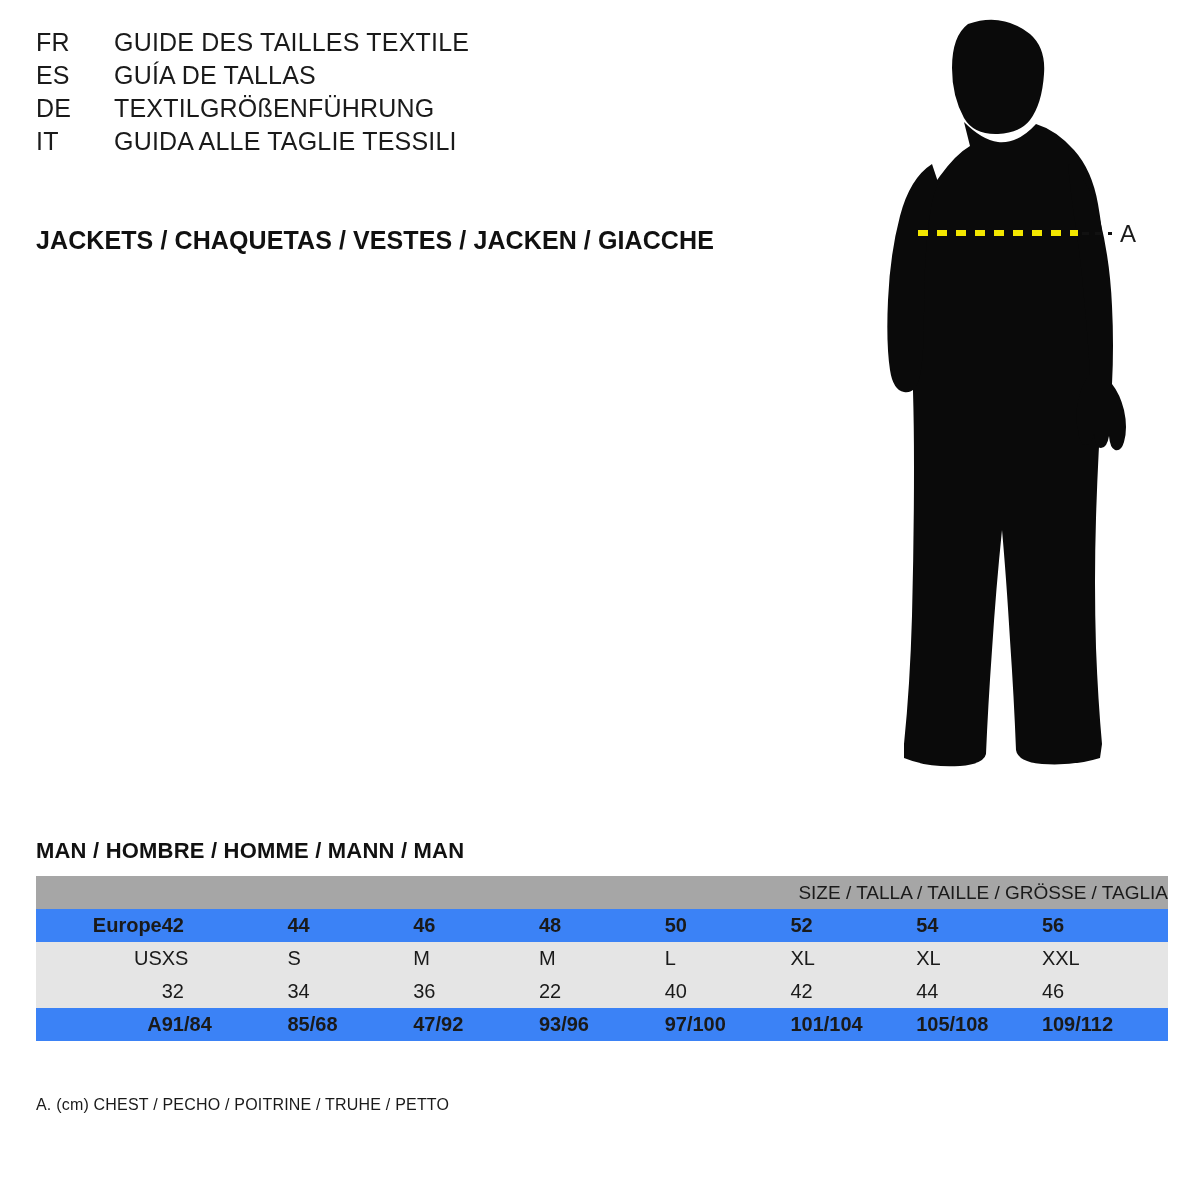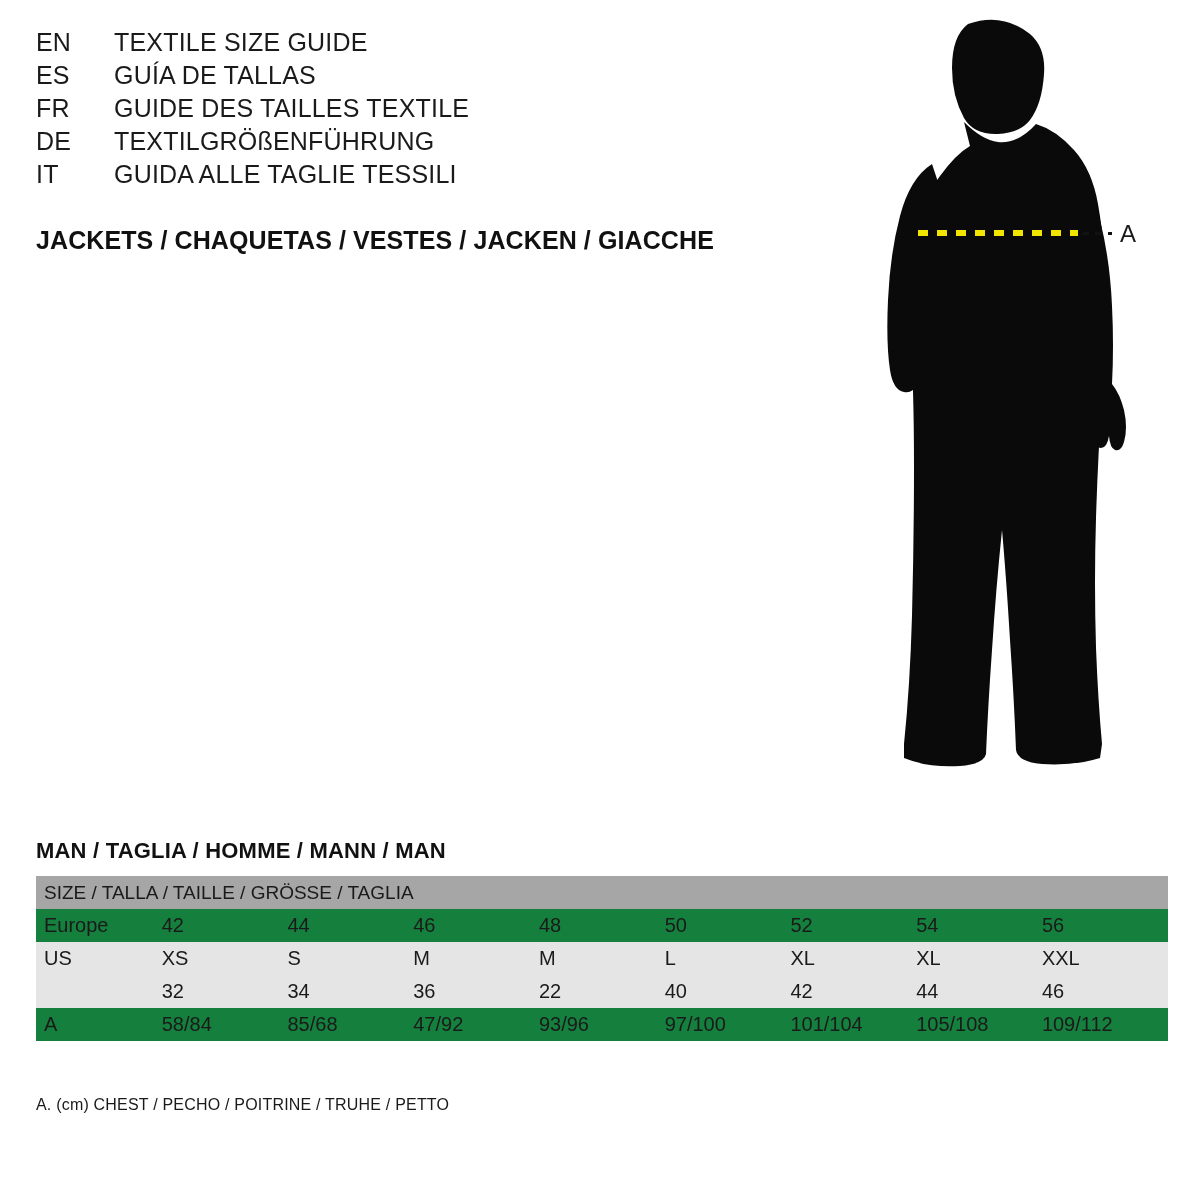--- a/index.html
+++ b/index.html
@@ -111,53 +111,50 @@
   }
   .row-head td {
     background: #a6a6a6;
     font-size: 19px;
     color: #111111;
   }
   .row-shade td {
     background: #e5e5e5;
   }
   .row-plain td {
-    background: #15803d;
+    background: #3b82f6;
+    font-weight: bold;
   }
   .col-label {
     width: 175px;
     padding-left: 8px !important;
-    text-align: left;
+    text-align: right;
   }
   .cell {
   }
   .footnote {
     position: absolute;
     left: 36px;
     top: 1096px;
     font-size: 16px;
     color: #1a1a1a;
     letter-spacing: 0.2px;
   }
 </style>
 </head>
 <body>
 
 <div class="lang-block">
   <div class="lang-row">
-    <span class="lang-code">EN</span>
-    <span class="lang-text">TEXTILE SIZE GUIDE</span>
+    <span class="lang-code">FR</span>
+    <span class="lang-text">GUIDE DES TAILLES TEXTILE</span>
   </div>
   <div class="lang-row">
     <span class="lang-code">ES</span>
     <span class="lang-text">GUÍA DE TALLAS</span>
-  </div>
-  <div class="lang-row">
-    <span class="lang-code">FR</span>
-    <span class="lang-text">GUIDE DES TAILLES TEXTILE</span>
   </div>
   <div class="lang-row">
     <span class="lang-code">DE</span>
     <span class="lang-text">TEXTILGRÖßENFÜHRUNG</span>
   </div>
   <div class="lang-row">
     <span class="lang-code">IT</span>
     <span class="lang-text">GUIDA ALLE TAGLIE TESSILI</span>
   </div>
 </div>
@@ -181,21 +178,21 @@
 
     <g>
       <line x1="98" y1="219" x2="258" y2="219" stroke="#f2e600" stroke-width="6" stroke-dasharray="10 9" stroke-linecap="butt"></line>
     </g>
   </svg>
 </div>
 <div class="dash-lead"></div>
 <div class="measure-label">A</div>
 
 <div class="table-section">
-  <div class="section-title">MAN / TAGLIA / HOMME / MANN / MAN</div>
+  <div class="section-title">MAN / HOMBRE / HOMME / MANN / MAN</div>
   <table class="size-table">
     <tbody>
       <tr class="row-head">
         <td class="col-label" colspan="9">SIZE / TALLA / TAILLE / GRÖSSE / TAGLIA</td>
       </tr>
       <tr class="row-plain">
         <td class="col-label">Europe</td>
         <td class="cell">42</td>
         <td class="cell">44</td>
         <td class="cell">46</td>
@@ -222,21 +219,21 @@
         <td class="cell">34</td>
         <td class="cell">36</td>
         <td class="cell">22</td>
         <td class="cell">40</td>
         <td class="cell">42</td>
         <td class="cell">44</td>
         <td class="cell">46</td>
       </tr>
       <tr class="row-plain">
         <td class="col-label">A</td>
-        <td class="cell">58/84</td>
+        <td class="cell">91/84</td>
         <td class="cell">85/68</td>
         <td class="cell">47/92</td>
         <td class="cell">93/96</td>
         <td class="cell">97/100</td>
         <td class="cell">101/104</td>
         <td class="cell">105/108</td>
         <td class="cell">109/112</td>
       </tr>
     </tbody>
   </table>

